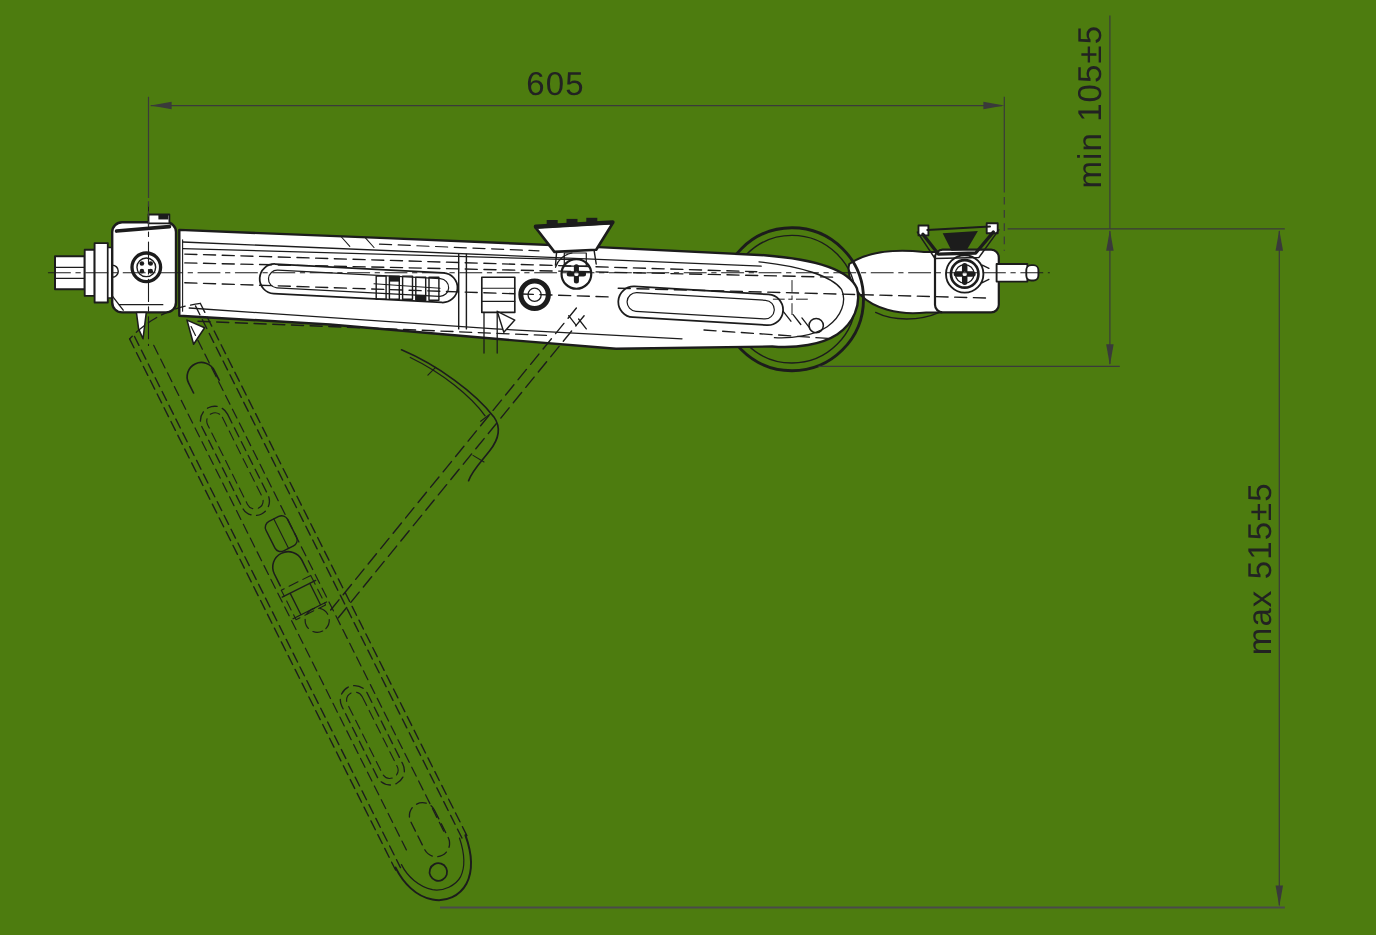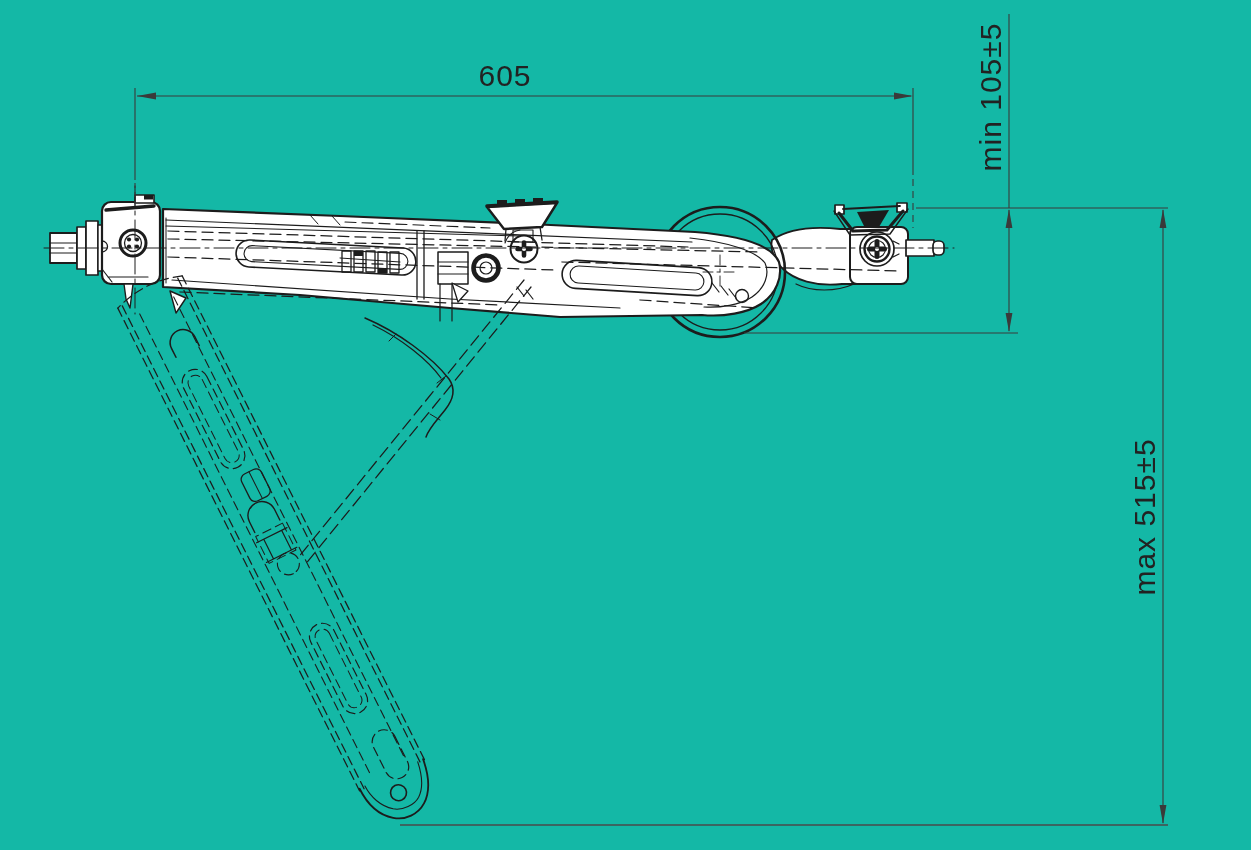--- a/index.html
+++ b/index.html
@@ -1,16 +1,16 @@
 <!DOCTYPE html>
 <html><head>
 <meta charset="utf-8">
 <style>
   html,body{margin:0;padding:0;background:#ffffff;}
-  .stage{position:relative;width:1251px;height:850px;background:#14b8a6;overflow:hidden;}
+  .stage{position:relative;width:1251px;height:850px;background:#4d7c0f;overflow:hidden;}
   svg{position:absolute;left:0;top:0;}
   .dimtext{
     font-family:"Liberation Sans", sans-serif;
     font-size:30px;
     fill:#222222;
     letter-spacing:1px;
   }
   .ln{stroke:#1c1c1c;fill:none;stroke-linecap:round;stroke-linejoin:round;}
   .fillw{fill:#ffffff;}
   .dim{stroke:#3a3a3a;stroke-width:1.1;fill:none;}

